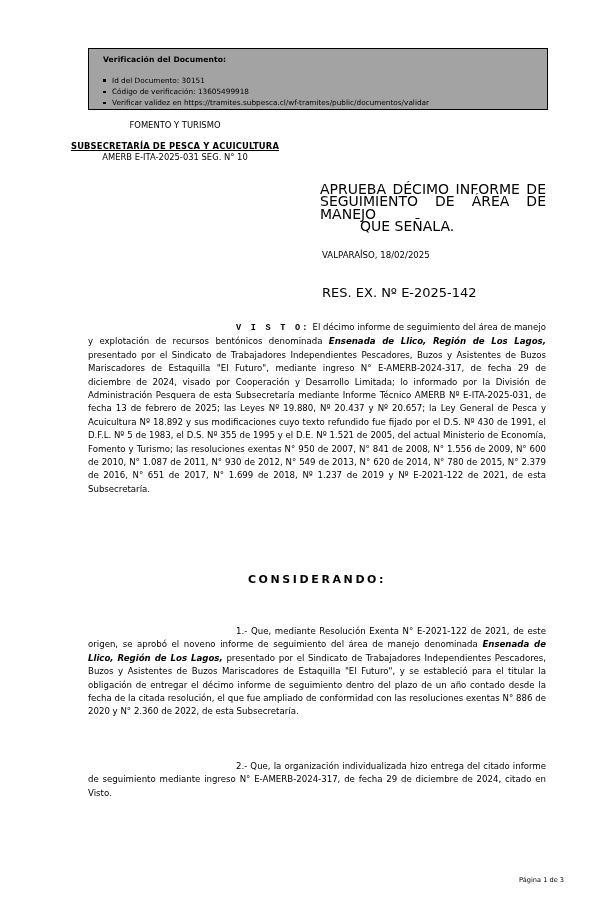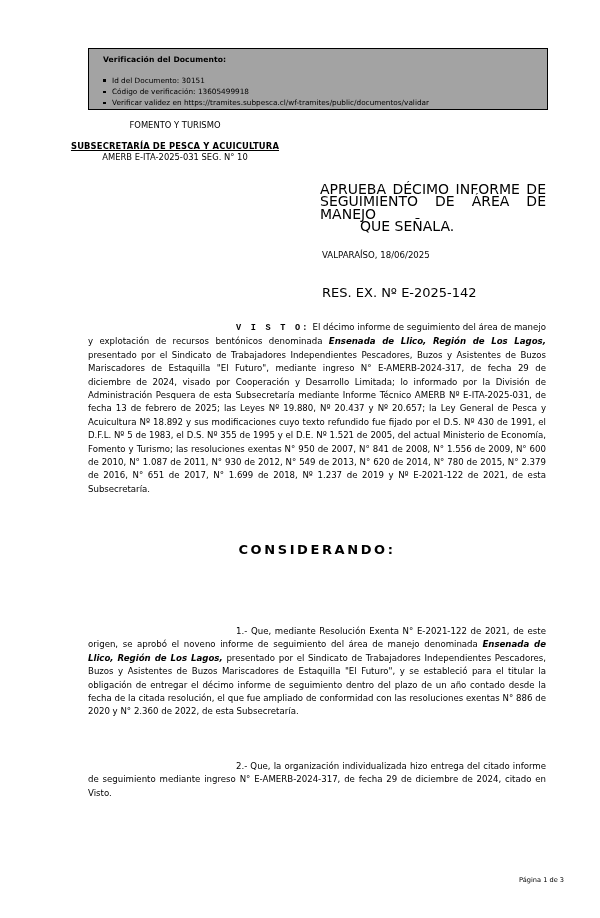--- a/index.html
+++ b/index.html
@@ -113,24 +113,24 @@
     left: 88px;
     width: 458px;
     font-size: 8.6px;
     line-height: 13.4px;
     text-align: justify;
   }
   #visto-block { top: 321px; }
   #considerando-heading {
     position: absolute;
     left: 88px;
-    top: 542px;
+    top: 573px;
     width: 458px;
     text-align: center;
-    font-size: 13px;
+    font-size: 11px;
     font-weight: bold;
     letter-spacing: 2.6px;
   }
   #num1-block { top: 625px; }
   #num2-block { top: 760px; }
 
   .indent { display: inline-block; width: 148px; }
   .lead-bold { font-weight: bold; letter-spacing: 2.2px; font-family: Liberation Mono, monospace; }
   .it-bold { font-weight: bold; font-style: italic; }
 
@@ -160,21 +160,21 @@
   <span class="l2">FOMENTO Y TURISMO</span>
   <span class="l3">SUBSECRETARÍA DE PESCA Y ACUICULTURA</span>
   <span class="l4">AMERB E-ITA-2025-031 SEG. N° 10</span>
 </div>
 
 <div class="subject">
   <span>APRUEBA DÉCIMO INFORME DE SEGUIMIENTO DE ÁREA DE MANEJO</span>
   <span class="lastline">QUE SEÑALA.</span>
 </div>
 
-<div class="place-date">VALPARAÍSO, 18/06/2025</div>
+<div class="place-date">VALPARAÍSO, 18/02/2025</div>
 <div class="res-num">RES. EX. Nº E-2025-142</div>
 
 <div class="body-block" id="visto-block">
   <span class="indent"></span><span class="lead-bold">V I S T O:</span><span> El décimo informe de seguimiento del área de manejo y explotación de recursos bentónicos denominada </span><span class="it-bold">Ensenada de Llico, Región de Los Lagos,</span><span> presentado por el Sindicato de Trabajadores Independientes Pescadores, Buzos y Asistentes de Buzos Mariscadores de Estaquilla "El Futuro", mediante ingreso N° E-AMERB-2024-317, de fecha 29 de diciembre de 2024, visado por Cooperación y Desarrollo Limitada; lo informado por la División de Administración Pesquera de esta Subsecretaría mediante Informe Técnico AMERB Nº E-ITA-2025-031, de fecha 13 de febrero de 2025; las Leyes Nº 19.880, Nº 20.437 y Nº 20.657; la Ley General de Pesca y Acuicultura Nº 18.892 y sus modificaciones cuyo texto refundido fue fijado por el D.S. Nº 430 de 1991, el D.F.L. Nº 5 de 1983, el D.S. Nº 355 de 1995 y el D.E. Nº 1.521 de 2005, del actual Ministerio de Economía, Fomento y Turismo; las resoluciones exentas N° 950 de 2007, N° 841 de 2008, N° 1.556 de 2009, N° 600 de 2010, N° 1.087 de 2011, N° 930 de 2012, N° 549 de 2013, N° 620 de 2014, N° 780 de 2015, N° 2.379 de 2016, N° 651 de 2017, N° 1.699 de 2018, Nº 1.237 de 2019 y Nº E-2021-122 de 2021, de esta Subsecretaría.</span>
 </div>
 
 <div id="considerando-heading">CONSIDERANDO:</div>
 
 <div class="body-block" id="num1-block">
   <span class="indent"></span><span>1.- Que, mediante Resolución Exenta N° E-2021-122 de 2021, de este origen, se aprobó el noveno informe de seguimiento del área de manejo denominada </span><span class="it-bold">Ensenada de Llico, Región de Los Lagos,</span><span> presentado por el Sindicato de Trabajadores Independientes Pescadores, Buzos y Asistentes de Buzos Mariscadores de Estaquilla "El Futuro", y se estableció para el titular la obligación de entregar el décimo informe de seguimiento dentro del plazo de un año contado desde la fecha de la citada resolución, el que fue ampliado de conformidad con las resoluciones exentas N° 886 de 2020 y N° 2.360 de 2022, de esta Subsecretaría.</span>

